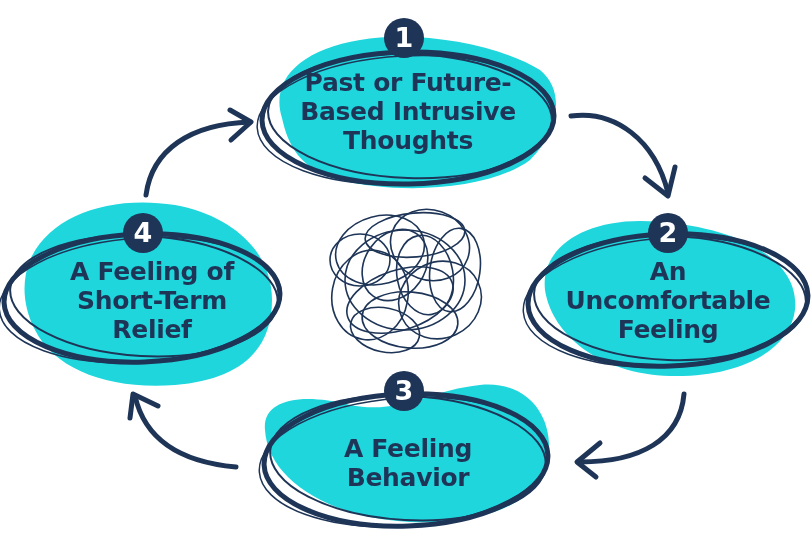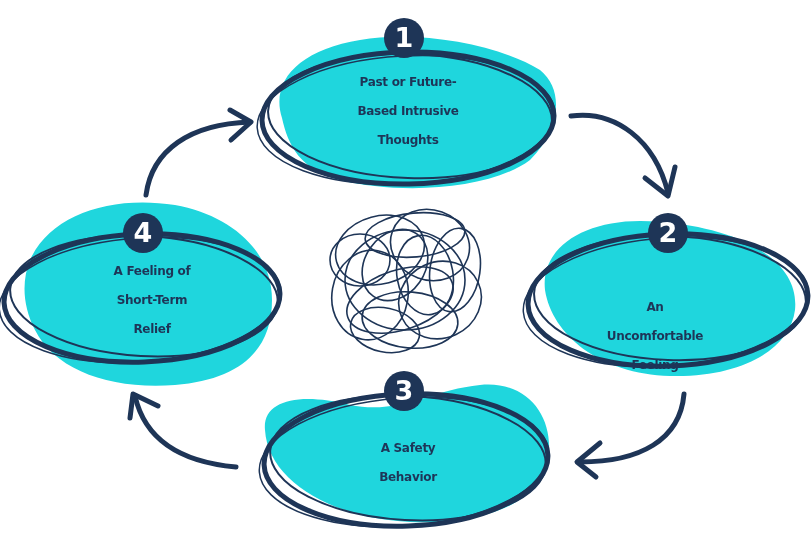--- a/index.html
+++ b/index.html
@@ -2,21 +2,21 @@
 <html><head>
 <meta charset="utf-8">
 <style>
   html, body { margin: 0; padding: 0; background: #ffffff; }
   body { width: 812px; height: 560px; position: relative; overflow: hidden;
          font-family: "DejaVu Sans", sans-serif; }
   svg.stage { position: absolute; left: 0; top: 0; }
   .label {
     position: absolute; text-align: center; color: #1e3557;
     font-family: "DejaVu Sans", sans-serif; font-weight: bold;
-    font-size: 12px; line-height: 29px; letter-spacing: -0.3px;
+    font-size: 25px; line-height: 29px; letter-spacing: -0.3px;
     white-space: pre-line;
   }
   .badge {
     position: absolute; width: 40px; height: 40px; border-radius: 50%;
     background: #1e3557; color: #ffffff; text-align: center;
     font-family: "DejaVu Sans", sans-serif; font-weight: bold;
     font-size: 27px; line-height: 40px;
   }
 </style>
 </head>
@@ -97,20 +97,20 @@
 </svg>
 
 <div class="badge" style="left:384px; top:18px;">1</div>
 <div class="badge" style="left:648px; top:213px;">2</div>
 <div class="badge" style="left:384px; top:371px;">3</div>
 <div class="badge" style="left:123px; top:213px;">4</div>
 
 <div class="label" style="left:288px; top:68px; width:240px;">Past or Future-
 Based Intrusive
 Thoughts</div>
-<div class="label" style="left:535px; top:257px; width:240px;margin-top:36px;">An
+<div class="label" style="left:548px; top:257px; width:240px;">An
 Uncomfortable
 Feeling</div>
-<div class="label" style="left:288px; top:434px; width:240px;">A Safety
+<div class="label" style="left:288px; top:434px; width:240px;">A Feeling
 Behavior</div>
 <div class="label" style="left:32px; top:257px; width:240px;">A Feeling of
 Short-Term
 Relief</div>
 
 </body></html>

